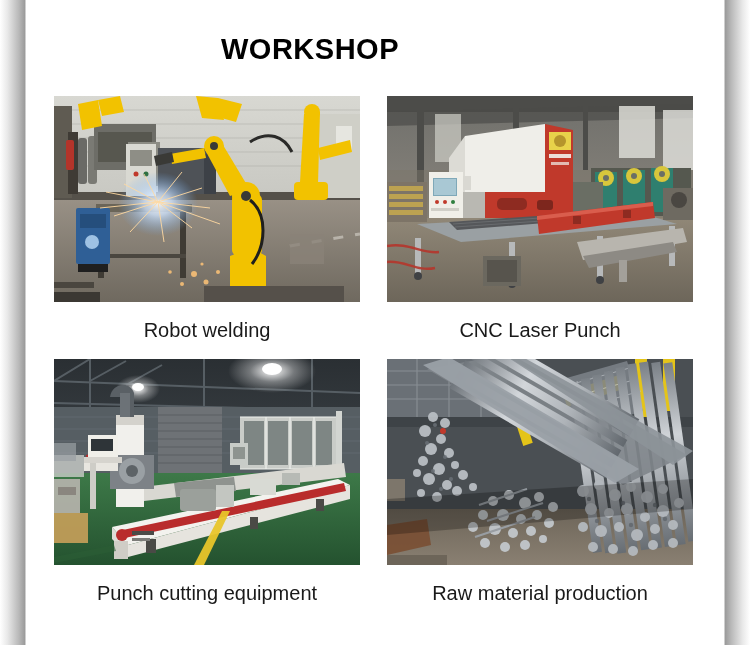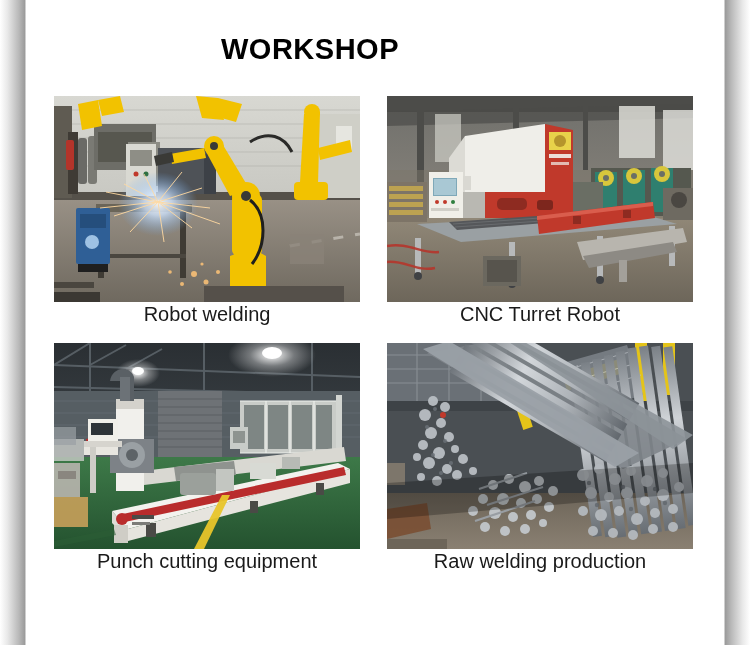--- a/index.html
+++ b/index.html
@@ -86,20 +86,21 @@
     overflow: hidden;
     position: relative;
     background: #6b6b6b;
   }
 
   .photo-caption {
     font-size: 20px;
     color: #1a1a1a;
     text-align: center;
     line-height: 1.2;
+    padding-top: 16px;
     padding-bottom: 17px;
     white-space: nowrap;
   }
 
   
   .photo-svg { display: block; width: 100%; height: 100%; }
 </style>
 </head>
 <body>
 
@@ -355,21 +356,21 @@
             <g stroke="#b5362c" stroke-width="2.5" fill="none" opacity="0.9">
               <path d="M0 150 C22 146 34 158 52 156"></path>
               <path d="M0 166 C18 164 30 176 48 172"></path>
             </g>
             <rect x="96" y="160" width="38" height="30" fill="#6b685f"></rect>
             <rect x="100" y="164" width="30" height="22" fill="#57544d"></rect>
             <rect x="276" y="92" width="30" height="32" fill="#6e6a61"></rect>
             <circle cx="292" cy="104" r="8" fill="#4a4742"></circle>
           </svg>
         </div>
-        <div class="photo-caption">CNC Turret Robot</div>
+        <div class="photo-caption">CNC Laser Punch</div>
       </div>
 
       <div class="gallery-cell">
         <div class="photo-frame">
           <svg class="photo-svg" viewBox="0 0 306 206" preserveAspectRatio="none" aria-hidden="true">
             <defs>
               <linearGradient id="lcCeil" x1="0" y1="0" x2="0" y2="1">
                 <stop offset="0" stop-color="#2a2f33"></stop>
                   <stop offset="1" stop-color="#4c5358"></stop>
               </linearGradient>
@@ -667,20 +668,20 @@
               <path d="M0 166 L40 160 L44 186 L0 196 Z" fill="#7a4f33" opacity="0.9"></path>
               <rect x="0" y="196" width="60" height="10" fill="#6d6559"></rect>
               <circle cx="56" cy="72" r="3" fill="#c0392b"></circle>
               <rect x="0" y="120" width="18" height="22" fill="#8a8072" opacity="0.8"></rect>
             </g>
             <g opacity="0.25" fill="#000000">
               <path d="M0 140 L306 120 L306 150 L0 176 Z"></path>
             </g>
           </svg>
         </div>
-        <div class="photo-caption">Raw welding production</div>
+        <div class="photo-caption">Raw material production</div>
       </div>
 
     </div>
   </div>
 
   <div class="edge-shadow-bottom"></div>
 </div>
 
 </body></html>

